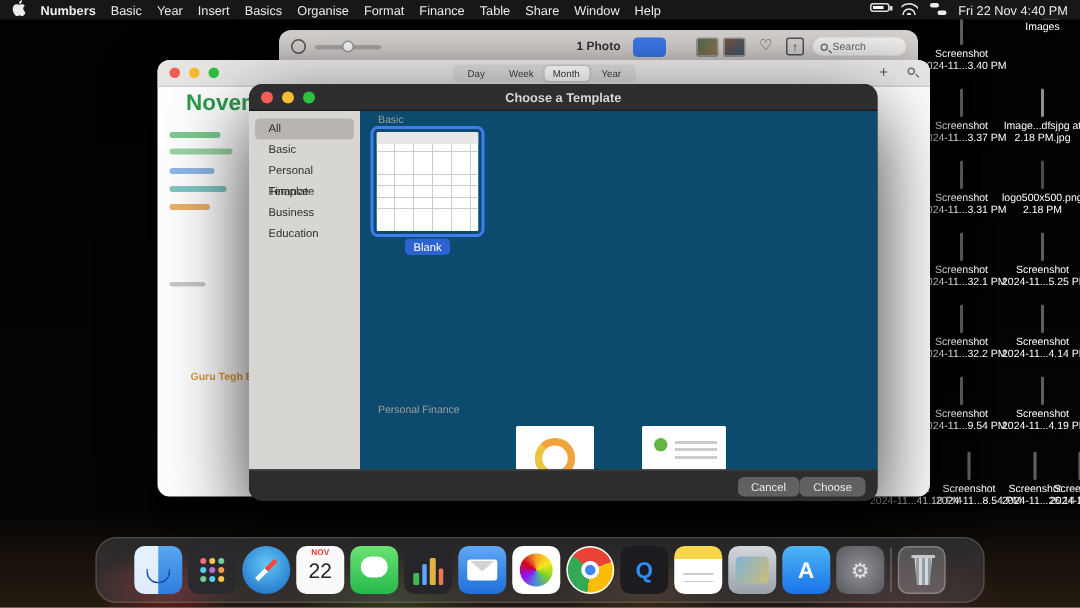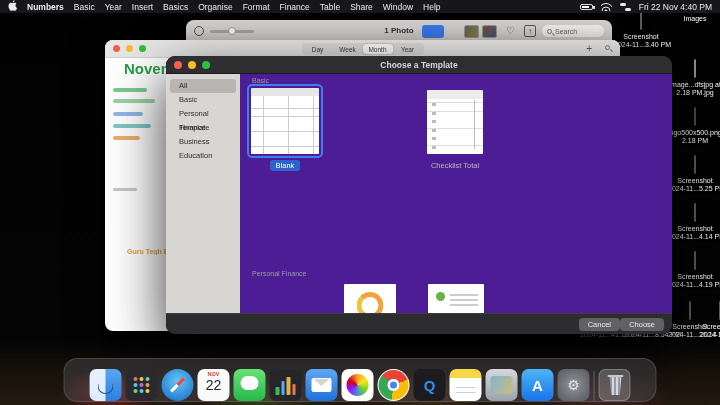--- a/index.html
+++ b/index.html
@@ -12,21 +12,21 @@
     radial-gradient(90px 40px at 260px 398px, rgba(70,90,35,.6), transparent 70%),
     radial-gradient(80px 34px at 430px 392px, rgba(110,70,30,.55), transparent 70%),
     radial-gradient(100px 44px at 600px 398px, rgba(90,45,45,.55), transparent 70%),
     linear-gradient(#020202 0%, #040404 84%, #17110a 92%, #241a10 100%);}
 
   
   .menubar{position:absolute;left:0;top:0;right:0;height:13px;z-index:9;display:flex;align-items:center;
     gap:10px;padding:0 8px;background:rgba(24,24,26,.96);color:#ececec;font-size:8.5px}
   .menubar .mi{white-space:nowrap;cursor:default}
   .menubar .app{font-weight:bold}
-  .mb-status{margin-left:auto;display:flex;align-items:center;gap:8px}
+  .mb-status{margin-left:auto;display:flex;align-items:flex-start;gap:8px}
   .batt{width:13px;height:6px;border:1px solid rgba(255,255,255,.85);border-radius:2px;position:relative}
   .batt::before{content:"";position:absolute;left:1px;top:1px;bottom:1px;width:7px;background:#fff}
   .batt::after{content:"";position:absolute;right:-3px;top:1.5px;width:1.5px;height:3px;background:rgba(255,255,255,.85)}
   .wifi{width:11px;height:8px;position:relative;overflow:hidden}
   .wifi::before,.wifi::after,.wifi i{content:"";position:absolute;left:50%;top:100%;transform:translate(-50%,-50%);border-radius:50%}
   .wifi::before{width:14px;height:14px;border:1.2px solid #ececec}
   .wifi::after{width:7px;height:7px;border:1.2px solid #ececec}
   .wifi i{width:3px;height:3px;background:#ececec}
   .cc{width:11px;height:8px;position:relative}
   .cc::before,.cc::after{content:"";position:absolute;width:6px;height:3px;background:#ececec;border-radius:2px}
@@ -67,30 +67,30 @@
   .seg span{width:30px;font-size:6.5px;color:#3b3b3b;display:flex;align-items:center;justify-content:center;border-radius:3px}
   .seg span.sel{background:#fcfbfa;box-shadow:0 0 2px rgba(0,0,0,.25)}
   .wc-plus{position:absolute;right:28px;top:3px;font-size:10px;color:#555}
   .wc-search{position:absolute;right:10px;top:5px}
   .wc-title{position:absolute;left:19px;top:20px;font-size:15px;font-weight:bold;color:#2a9d4a;white-space:nowrap}
   .wc-row{position:absolute;height:4px;border-radius:2px}
   .wc-event{position:absolute;left:22px;top:208px;width:58px;overflow:hidden;white-space:nowrap;font-size:7px;color:#e09b3d;font-weight:bold}
   .wc-grayline{position:absolute;left:8px;top:148px;width:24px;height:3px;background:#c9c7c5;border-radius:2px}
 
   
-  .dialog{position:absolute;left:166px;top:56px;width:506px;height:278px;z-index:5;background:#151515;border-radius:9px;
+  .dialog{position:absolute;left:166px;top:56px;width:419px;height:278px;z-index:5;background:#151515;border-radius:9px;
     box-shadow:0 20px 55px rgba(0,0,0,.8);overflow:hidden}
   .dl-titlebar{position:relative;height:18px;background:#2e2d30;border-bottom:1px solid #1c1c1e}
   .dl-titlebar .tl{top:5px}
   .dl-titlebar .tl b{width:8px;height:8px}
   .dl-title{position:absolute;left:0;right:0;top:4px;text-align:center;font-size:8.5px;font-weight:bold;color:#d6d6d6}
   .dl-side{position:absolute;left:0;top:18px;width:74px;bottom:21px;background:#d8d6d3;padding-top:5px}
   .dl-cat{height:14px;line-height:14px;font-size:7.5px;color:#2d2d2d;padding-left:9px;margin:0 4px;border-radius:3px}
   .dl-cat.sel{background:#b7b4b1}
-  .dl-content{position:absolute;left:74px;top:18px;right:0;bottom:21px;background:#4c1d95;overflow:hidden}
+  .dl-content{position:absolute;left:74px;top:18px;right:0;bottom:21px;background:#0c4a6e;overflow:hidden}
   .sec-label{position:absolute;font-size:7px;color:#9d9d9d}
   .cell{position:absolute;text-align:center}
   .thumb{margin:0 auto;background:#fff;border-radius:1px;position:relative;overflow:hidden}
   .t-label{margin-top:5px;font-size:7.5px;color:#b8b8b8;display:inline-block}
   .t-label.sel{background:#2d63cf;color:#fff;border-radius:3px;padding:1px 6px}
   .thumb.selring{outline:2px solid #3f7ef0;outline-offset:2px}
   .th-grid{background-color:#fff;background-image:
     linear-gradient(#e7e7e7 0 8px, transparent 8px),
     repeating-linear-gradient(0deg, transparent 0 7px, #ccc 7px 7.6px),
     repeating-linear-gradient(90deg, transparent 0 12px, #ccc 12px 12.6px)}
@@ -122,21 +122,21 @@
   .dthumb{width:30px;height:21px;margin:0 auto;border-radius:3px;position:relative}
   .dthumb.shot{background:#202024;border:1px solid #5c5c64}
   .dthumb.shot::after{content:"";position:absolute;left:5px;right:5px;top:4px;bottom:5px;background:linear-gradient(#efefef,#cfcfd4);border-radius:1px}
   .dthumb.folder{width:28px;height:20px;background:linear-gradient(#a3b4c6,#7e93a8);border-radius:2px}
   .dthumb.folder::before{content:"";position:absolute;left:0;top:-3px;width:11px;height:4px;background:#a3b4c6;border-radius:2px 2px 0 0}
   .dthumb.file{width:22px;height:21px;background:linear-gradient(#c9cccf,#a6abb0);border:1px solid #8c9094;border-radius:2px}
   .dthumb.dark{width:22px;height:21px;background:#0d0d0f;border:1px solid #4a4a50;border-radius:2px}
   .dlabel{margin-top:3px;font-size:7px;line-height:8px;color:#fff;text-shadow:0 1px 2px #000;white-space:nowrap}
 
   
-  .dock{position:absolute;left:50%;bottom:3px;transform:translateX(-50%);z-index:8;display:flex;align-items:flex-end;gap:4px;
+  .dock{position:absolute;left:50%;bottom:3px;transform:translateX(-50%);z-index:8;display:flex;align-items:center;gap:4px;
     height:44px;padding:0 25px;background:rgba(78,78,84,.45);border:1px solid rgba(255,255,255,.14);border-radius:14px}
   .dk{width:32px;height:32px;border-radius:7px;position:relative;overflow:hidden;flex:none}
   .dk-finder{background:linear-gradient(180deg,#5aa7f0,#2d7de0)}
   .dk-finder::before{content:"";position:absolute;left:0;top:0;width:50%;height:100%;background:rgba(255,255,255,.85)}
   .dk-finder::after{content:"";position:absolute;left:8px;right:8px;bottom:7px;height:9px;border:1.5px solid #1d4e9e;border-top:none;border-radius:0 0 8px 8px}
   .dk-launchpad{background:#2a2a2e}
   .dk-launchpad i{position:absolute;left:8px;top:8px;width:4px;height:4px;border-radius:50%;background:#f26d6d;
     box-shadow:6px 0 0 #f2c94c,12px 0 0 #6fcf97,0 6px 0 #56ccf2,6px 6px 0 #bb6bd9,12px 6px 0 #f2994a,0 12px 0 #6fcf97,6px 12px 0 #56ccf2,12px 12px 0 #f2c94c}
   .dk-safari{background:radial-gradient(circle at 50% 38%,#63c9f7,#1565c0);border-radius:50%}
   .dk-safari::after{content:"";position:absolute;left:50%;top:50%;width:3px;height:18px;transform:translate(-50%,-50%) rotate(45deg);
@@ -390,24 +390,20 @@
 
   <div class="dl-content">
     <div class="sec-label" style="left:12px;top:3px">Basic</div>
 
     <div class="cell" style="left:8px;top:14px;width:74px">
       <div class="thumb th-grid selring" style="width:68px;height:66px"></div>
       <span class="t-label sel">Blank</span>
     </div>
 
 
-    <div class="cell" style="left:180px;top:16px;width:70px">
-      <div class="thumb th-lines th-total" style="width:56px;height:64px"></div>
-      <span class="t-label">Checklist Total</span>
-    </div>
 
 
 
     <div class="sec-label" style="left:12px;top:196px">Personal Finance</div>
 
     <div class="thumb th-donut" style="position:absolute;left:104px;top:210px;width:52px;height:70px"></div>
     <div class="thumb th-green" style="position:absolute;left:188px;top:210px;width:56px;height:70px"></div>
   </div>
 
   <div class="dl-bottom">

